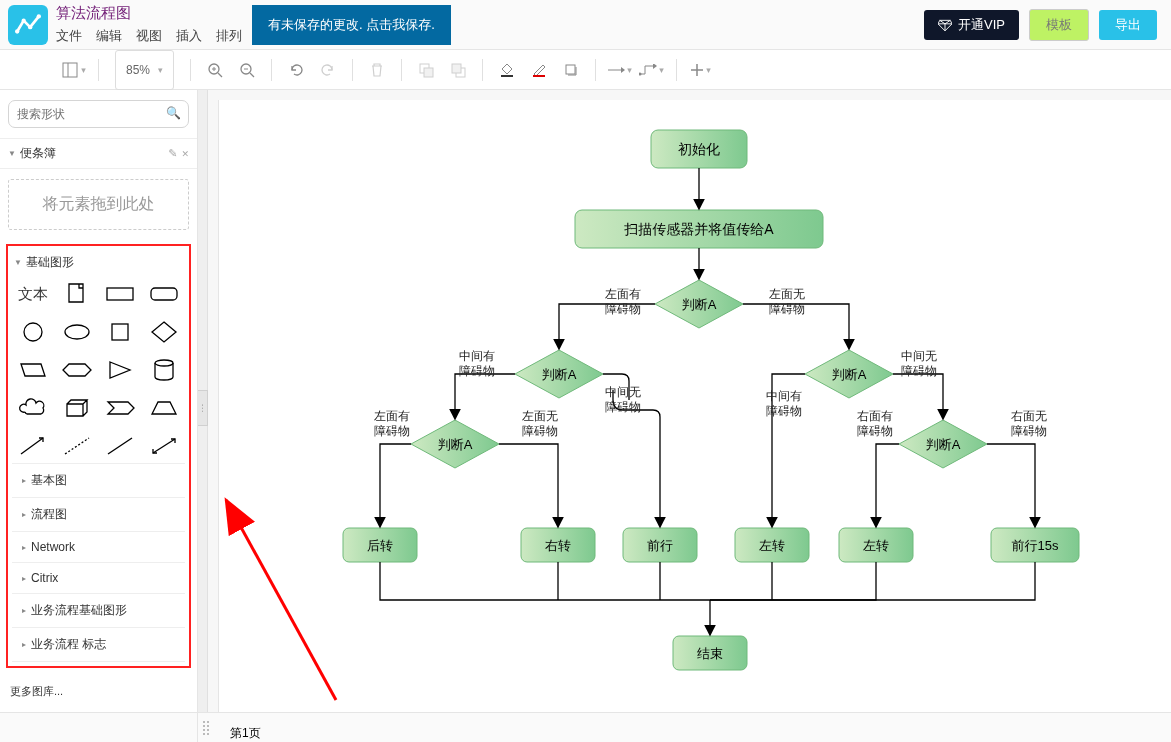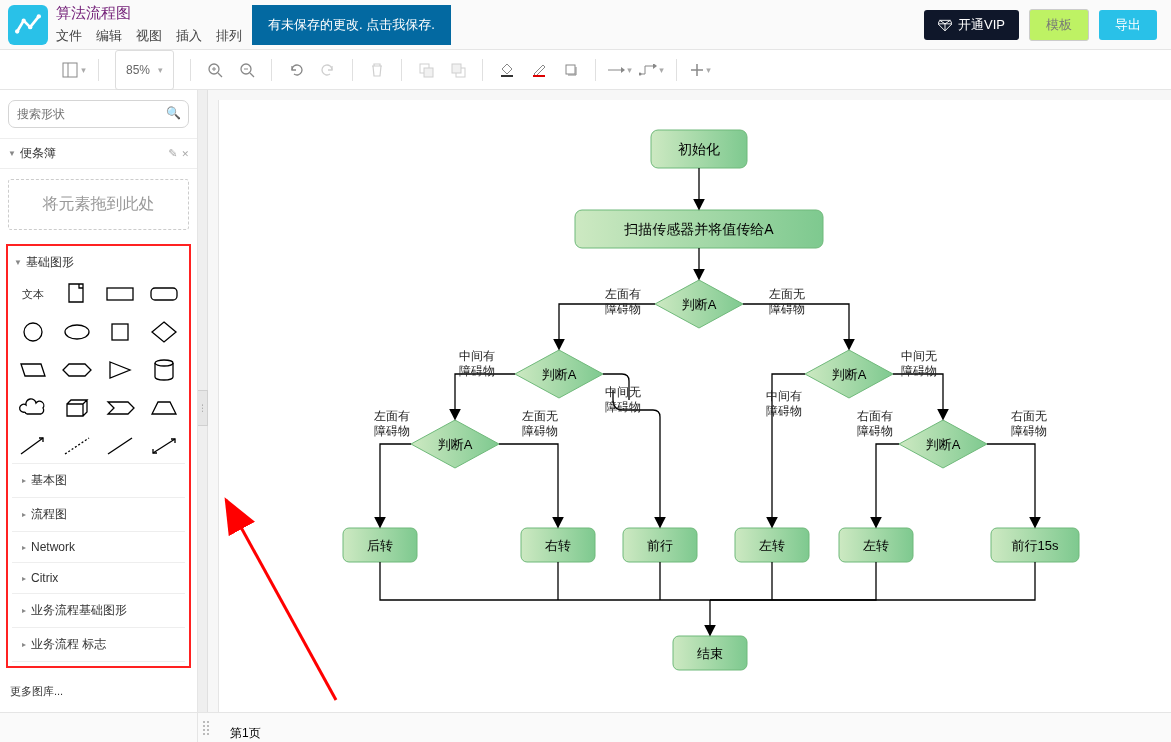--- a/index.html
+++ b/index.html
@@ -36,21 +36,21 @@
 .panel-head { display: flex; align-items: center; padding: 6px 8px; font-size: 12px; color: #333; border-top: 1px solid #eee; border-bottom: 1px solid #eee; cursor: pointer; }
 .panel-head .tri { margin-right: 4px; font-size: 8px; color: #888; }
 .panel-head .pencil { margin-left: auto; color: #aaa; font-size: 11px; margin-right: 4px; }
 .dropzone { margin: 10px 8px 8px; border: 1px dashed #ccc; padding: 14px 0; text-align: center; color: #999; font-size: 16px; border-radius: 3px; }
 .shapes-box { border: 2px solid #ff2121; margin: 6px 6px; padding: 6px 4px 4px; }
 .shapes-head { font-size: 12px; color: #333; padding: 2px 2px 6px; display: flex; align-items: center; }
 .shapes-head .tri { margin-right: 4px; font-size: 8px; color: #888; }
 .shape-grid { display: grid; grid-template-columns: repeat(4, 1fr); gap: 8px 6px; padding: 2px; }
 .shape-cell { height: 30px; display: flex; align-items: center; justify-content: center; cursor: move; }
 .shape-cell svg { width: 32px; height: 24px; }
-.shape-cell.txt { font-size: 11px; color: #333; }
+.shape-cell.txt { font-size: 15px; color: #333; }
 .cat-list { border-top: 1px solid #eee; }
 .cat-item { padding: 8px 10px; border-bottom: 1px solid #eee; font-size: 12px; color: #333; cursor: pointer; display: flex; align-items: center; }
 .cat-item .rt { margin-right: 5px; font-size: 8px; color: #888; }
 .more-link { padding: 10px 10px; font-size: 11px; color: #333; cursor: pointer; }
 
 
 .canvas-wrap { flex: 1; position: relative; background: #f7f7f7; overflow: hidden; }
 .canvas-left-strip { position: absolute; left: 0; top: 0; bottom: 0; width: 10px; background: #efefef; border-right: 1px solid #e0e0e0; }
 .collapse-handle { position: absolute; left: 0; top: 300px; width: 10px; height: 36px; background: #e6e6e6; border: 1px solid #d0d0d0; border-left: none; display: flex; align-items: center; justify-content: center; cursor: pointer; }
 .collapse-handle span { font-size: 9px; color: #999; }

